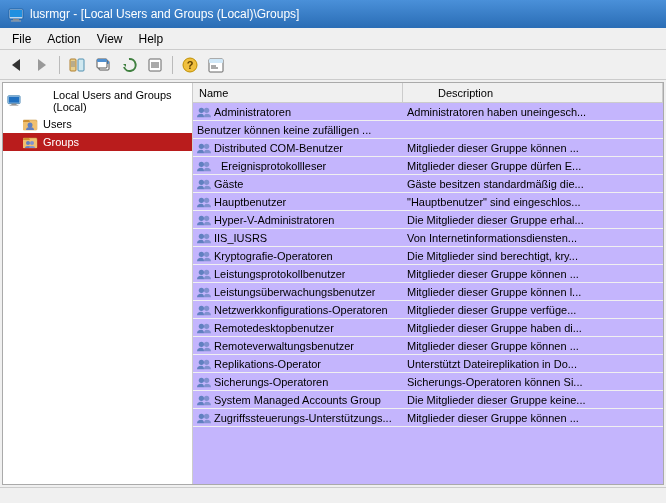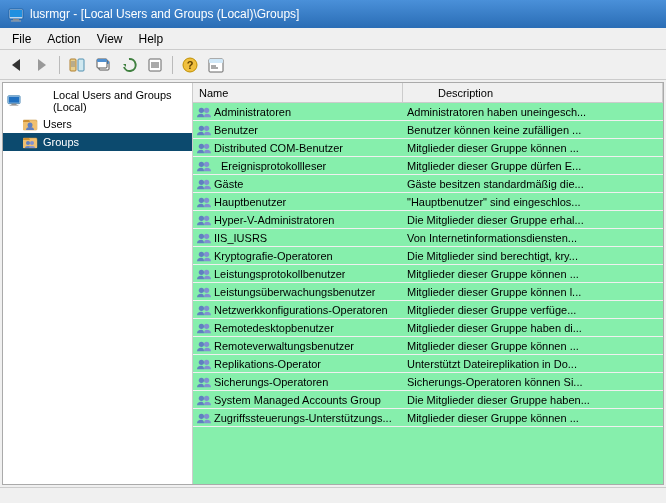--- a/index.html
+++ b/index.html
@@ -100,21 +100,21 @@
       cursor: pointer;
     }
     .tree-item {
       display: flex;
       align-items: center;
       gap: 4px;
       padding: 2px 4px 2px 20px;
       font-size: 11px;
       cursor: pointer;
     }
-    .tree-item.selected { background: #0c4a6e; color: white; }
+    .tree-item.selected { background: #b91c1c; color: white; }
 
     
     .list-view {
       flex: 1;
       display: flex;
       flex-direction: column;
       overflow: hidden;
     }
     .list-header {
       display: flex;
@@ -136,21 +136,21 @@
       user-select: none;
       display: flex; align-items: center;
     }
     .col-name { width: 210px; min-width: 210px; }
     .col-desc { flex: 1; }
 
     .list-body {
       flex: 1;
       overflow-y: auto;
       overflow-x: hidden;
-      background: #86efac;
+      background: #c4b5fd;
     }
     .list-row {
       display: flex;
       align-items: center;
       height: 18px;
       border-bottom: 1px solid #f0f0f0;
       cursor: pointer;
     }
     .list-cell {
       padding: 0 4px;
@@ -304,29 +304,20 @@
     <circle cx="5" cy="6" r="3" fill="#6080c0"></circle>
     <circle cx="11" cy="6" r="3" fill="#8090d0"></circle>
     <path d="M0,14 Q0,10 5,10 Q8,10 8,14" fill="#6080c0"></path>
     <path d="M8,14 Q8,10 11,10 Q16,10 16,14" fill="#8090d0"></path>
   </svg>
             <span style="overflow: hidden; text-overflow: ellipsis; white-space: nowrap;">Administratoren</span>
           </div>
           <div class="list-cell col-desc" style="flex: 1 1 0%; overflow: hidden; text-overflow: ellipsis; white-space: nowrap;">Administratoren haben uneingesch...</div>
         </div>
         <div class="list-row">
-          <div class="list-cell col-name" style="width: 210px; min-width: 210px;">
-            <svg width="14" height="14" viewBox="0 0 16 16" style="flex-shrink: 0;">
-    <circle cx="5" cy="6" r="3" fill="#6080c0"></circle>
-    <circle cx="11" cy="6" r="3" fill="#8090d0"></circle>
-    <path d="M0,14 Q0,10 5,10 Q8,10 8,14" fill="#6080c0"></path>
-    <path d="M8,14 Q8,10 11,10 Q16,10 16,14" fill="#8090d0"></path>
-  </svg>
-            <span style="overflow: hidden; text-overflow: ellipsis; white-space: nowrap;">Benutzer</span>
-          </div>
           <div class="list-cell col-desc" style="flex: 1 1 0%; overflow: hidden; text-overflow: ellipsis; white-space: nowrap;">Benutzer können keine zufälligen ...</div>
         </div>
         <div class="list-row">
           <div class="list-cell col-name" style="width: 210px; min-width: 210px;">
             <svg width="14" height="14" viewBox="0 0 16 16" style="flex-shrink: 0;">
     <circle cx="5" cy="6" r="3" fill="#6080c0"></circle>
     <circle cx="11" cy="6" r="3" fill="#8090d0"></circle>
     <path d="M0,14 Q0,10 5,10 Q8,10 8,14" fill="#6080c0"></path>
     <path d="M8,14 Q8,10 11,10 Q16,10 16,14" fill="#8090d0"></path>
   </svg>
@@ -493,21 +484,21 @@
         <div class="list-row">
           <div class="list-cell col-name" style="width: 210px; min-width: 210px;">
             <svg width="14" height="14" viewBox="0 0 16 16" style="flex-shrink: 0;">
     <circle cx="5" cy="6" r="3" fill="#6080c0"></circle>
     <circle cx="11" cy="6" r="3" fill="#8090d0"></circle>
     <path d="M0,14 Q0,10 5,10 Q8,10 8,14" fill="#6080c0"></path>
     <path d="M8,14 Q8,10 11,10 Q16,10 16,14" fill="#8090d0"></path>
   </svg>
             <span style="overflow: hidden; text-overflow: ellipsis; white-space: nowrap;">System Managed Accounts Group</span>
           </div>
-          <div class="list-cell col-desc" style="flex: 1 1 0%; overflow: hidden; text-overflow: ellipsis; white-space: nowrap;">Die Mitglieder dieser Gruppe haben...</div>
+          <div class="list-cell col-desc" style="flex: 1 1 0%; overflow: hidden; text-overflow: ellipsis; white-space: nowrap;">Die Mitglieder dieser Gruppe keine...</div>
         </div>
         <div class="list-row">
           <div class="list-cell col-name" style="width: 210px; min-width: 210px;">
             <svg width="14" height="14" viewBox="0 0 16 16" style="flex-shrink: 0;">
     <circle cx="5" cy="6" r="3" fill="#6080c0"></circle>
     <circle cx="11" cy="6" r="3" fill="#8090d0"></circle>
     <path d="M0,14 Q0,10 5,10 Q8,10 8,14" fill="#6080c0"></path>
     <path d="M8,14 Q8,10 11,10 Q16,10 16,14" fill="#8090d0"></path>
   </svg>
             <span style="overflow: hidden; text-overflow: ellipsis; white-space: nowrap;">Zugriffssteuerungs-Unterstützungs...</span>

